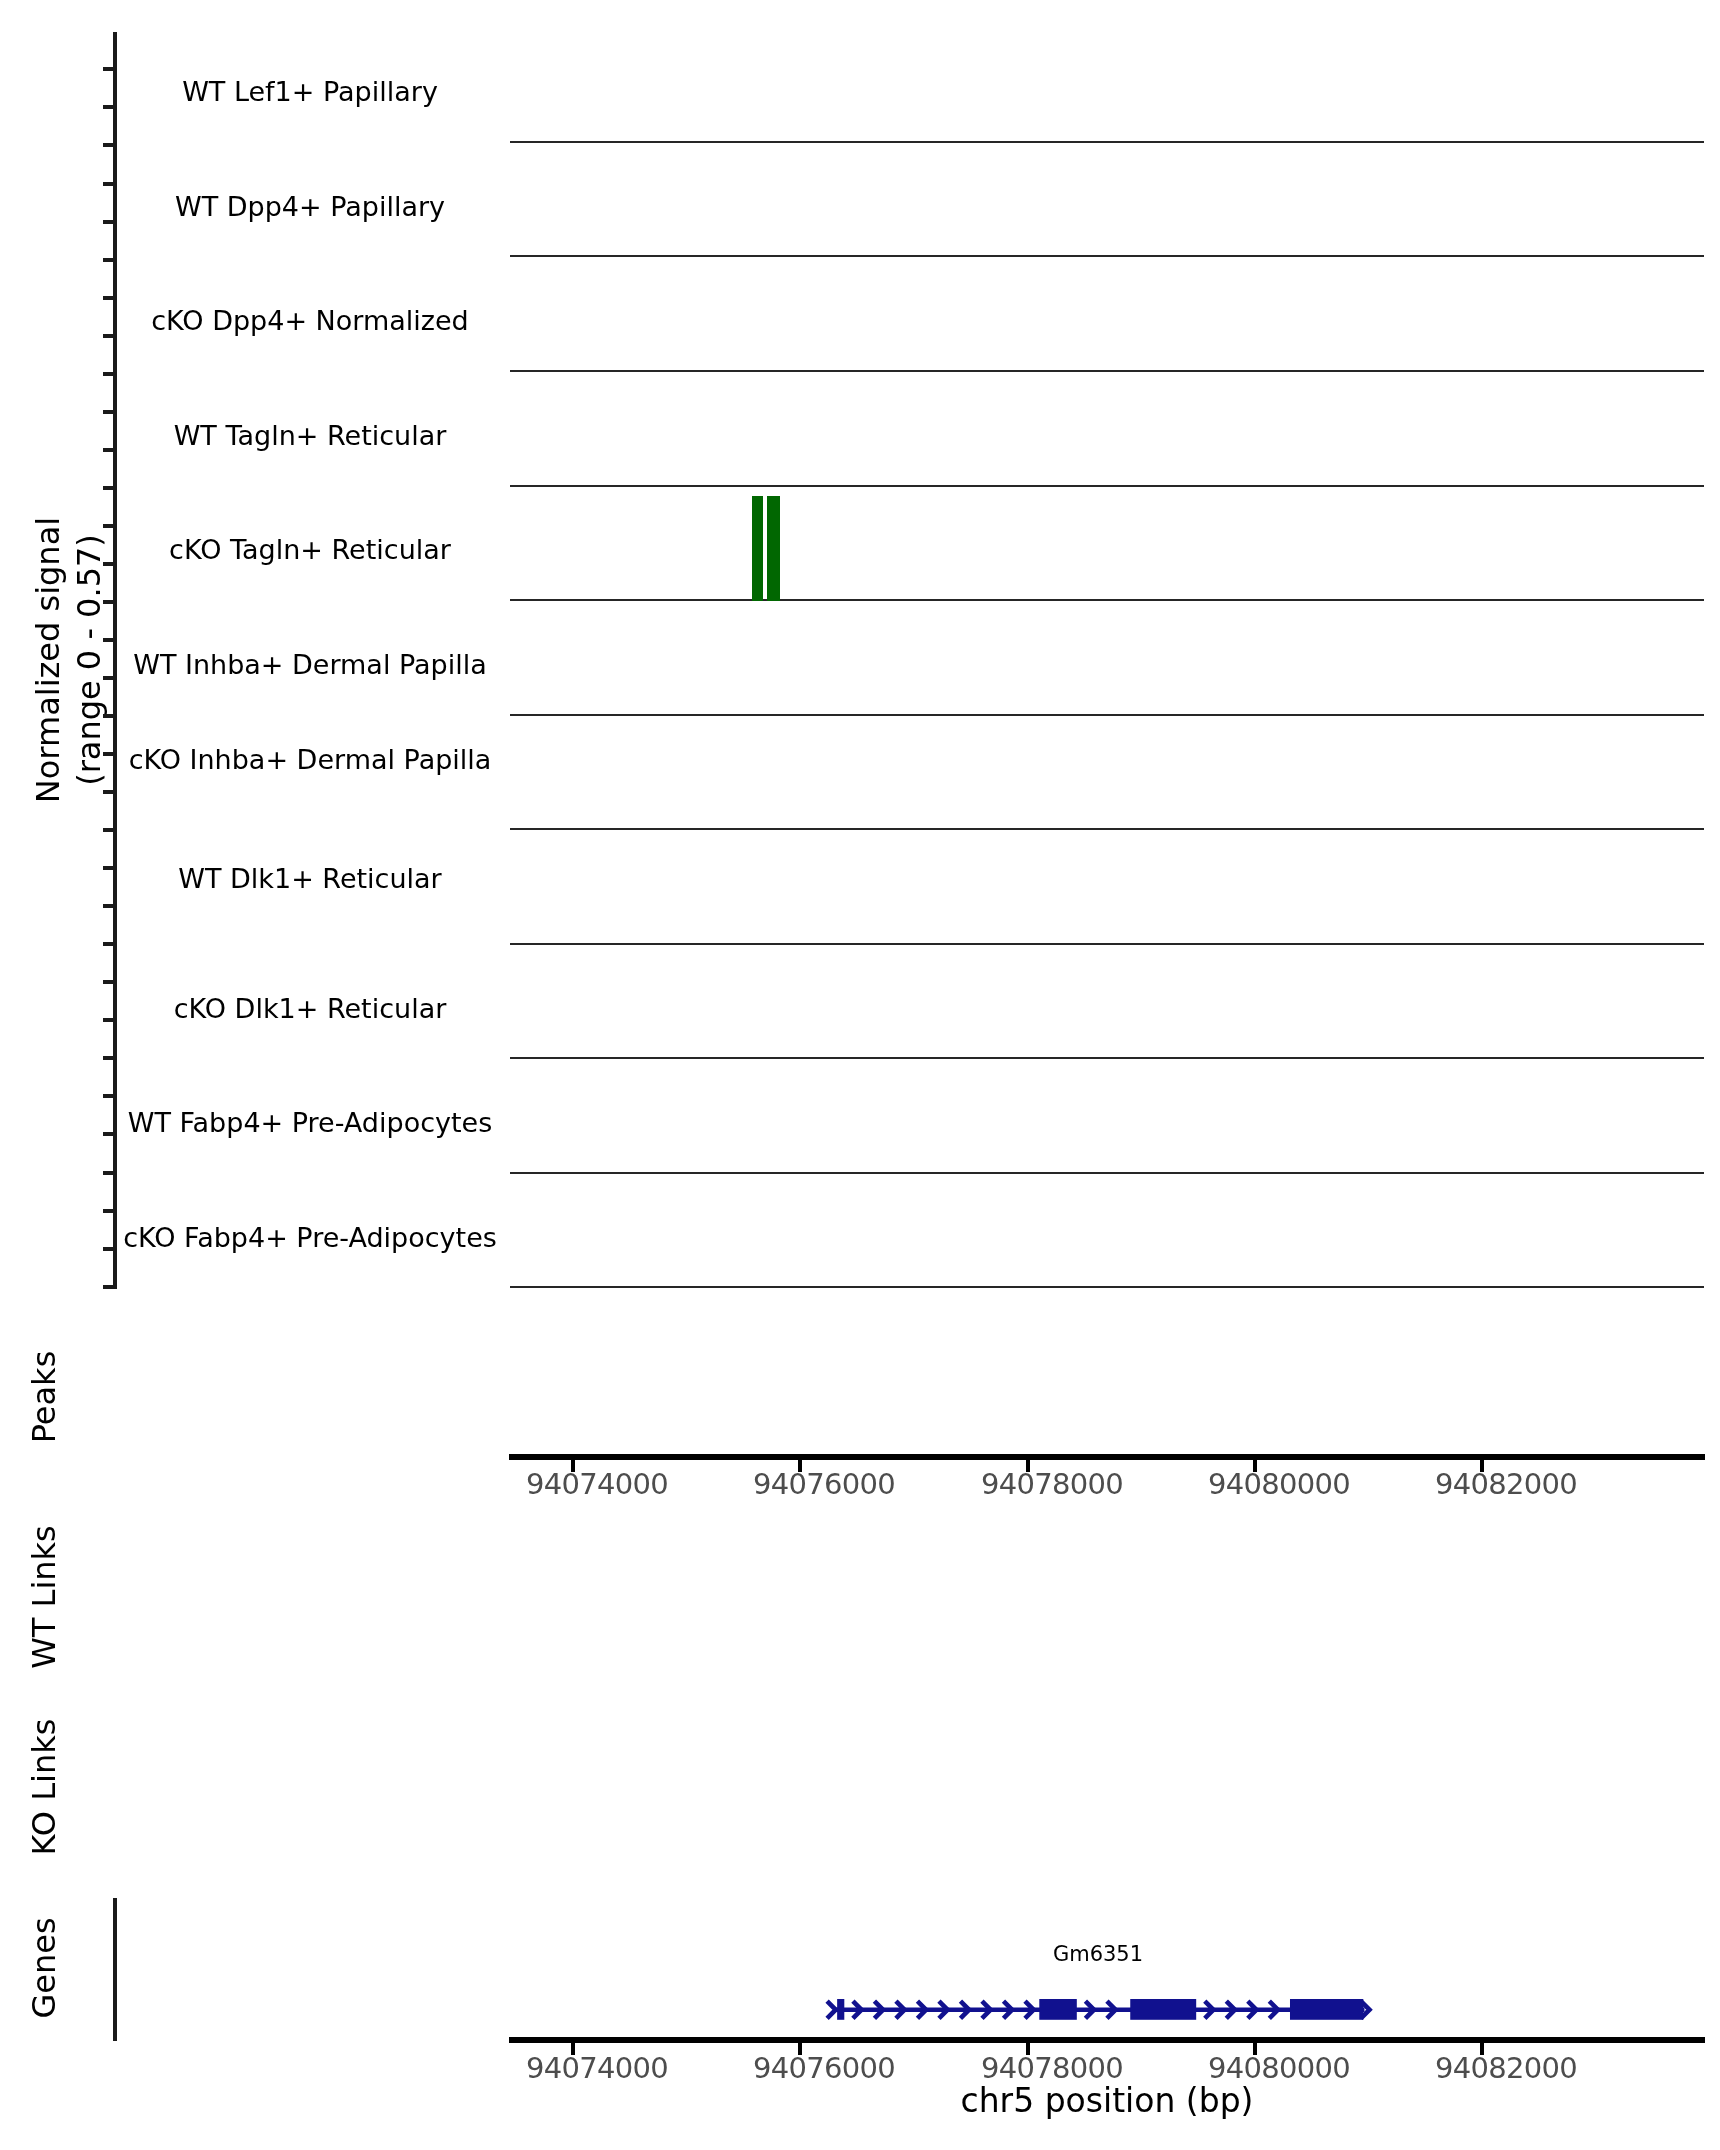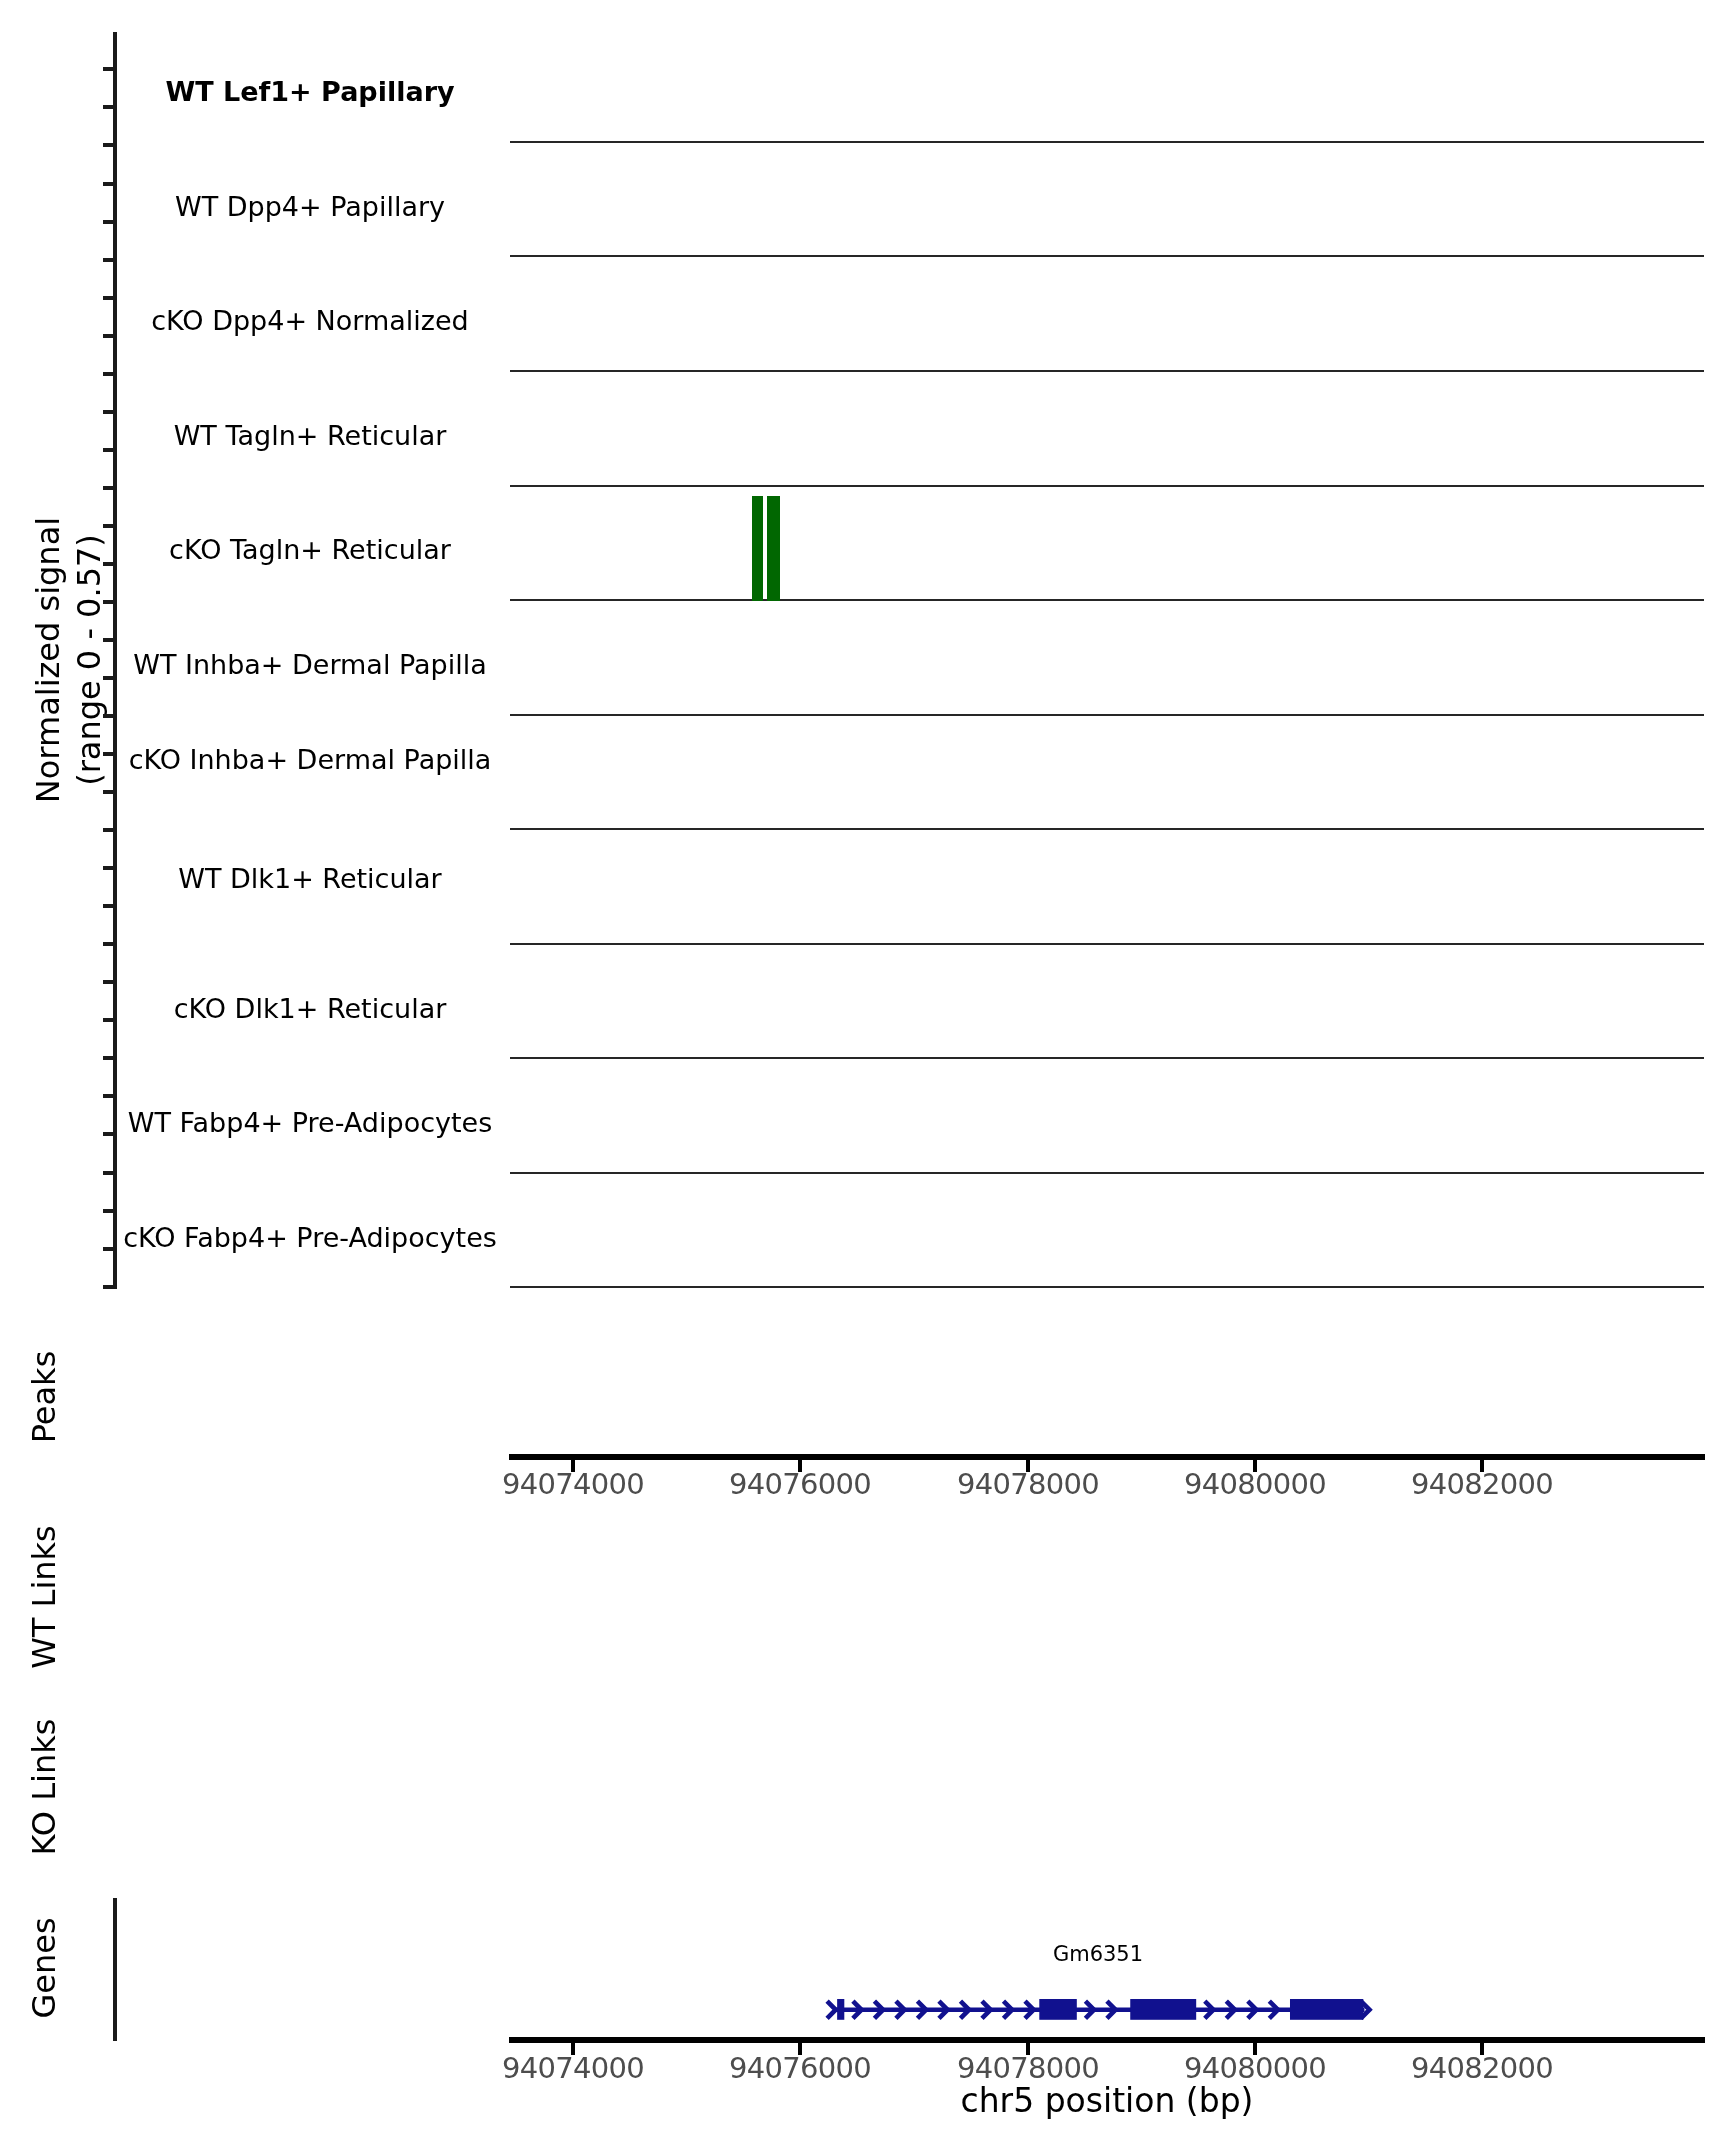--- a/index.html
+++ b/index.html
@@ -12,21 +12,21 @@
   
   #signal-axis{position:absolute;left:113px;top:32px;width:4.3px;height:1257px;background:#1a1a1a;}
   .vtick{position:absolute;width:10px;height:4.3px;background:#1a1a1a;}
   
   .baseline{position:absolute;height:2.2px;background:#262626;}
   .track-label{position:absolute;transform:translate(-50%,-50%);font-size:27px;color:#000;white-space:nowrap;}
   .peak-bar{position:absolute;}
   
   .xaxis-line{position:absolute;height:5.7px;background:#000;}
   .xtick{position:absolute;width:4.3px;height:11.5px;background:#000;}
-  .xtick-label{position:absolute;transform:translate(-50%,-50%);font-size:29px;color:#4d4d4d;letter-spacing:-0.7px;white-space:nowrap;}
+  .xtick-label{position:absolute;transform:translate(-50%,-50%);font-size:29px;color:#4d4d4d;letter-spacing:-0.7px;white-space:nowrap;margin-left:24px;}
   #axis-title{position:absolute;left:1107px;top:2100px;transform:translate(-50%,-50%);
               font-size:33px;color:#000;white-space:nowrap;}
   
   #genes-axis{position:absolute;left:113px;top:1898px;width:3.6px;height:143px;background:#1a1a1a;}
   #gene-svg{position:absolute;left:0;top:0;}
   #gene-label{position:absolute;left:1098px;top:1954px;transform:translate(-50%,-50%);
               font-size:21px;color:#000;white-space:nowrap;}
 </style>
 </head>
 <body>
@@ -99,21 +99,21 @@
     <div class="vtick" style="left: 103px; top: 980px;"></div>
     <div class="vtick" style="left: 103px; top: 1018px;"></div>
     <div class="vtick" style="left: 103px; top: 1056px;"></div>
     <div class="vtick" style="left: 103px; top: 1094px;"></div>
     <div class="vtick" style="left: 103px; top: 1132px;"></div>
     <div class="vtick" style="left: 103px; top: 1171px;"></div>
     <div class="vtick" style="left: 103px; top: 1209px;"></div>
     <div class="vtick" style="left: 103px; top: 1247px;"></div>
     <div class="vtick" style="left: 103px; top: 1285px;"></div>
     <div class="baseline" style="left: 510px; top: 141px; width: 1194px; background: rgb(38, 38, 38);"></div>
-    <div class="track-label" style="left: 310px; top: 91px; font-weight: bold;">WT Lef1+ Papillary</div>
+    <div class="track-label" style="left: 310px; top: 91px;">WT Lef1+ Papillary</div>
     <div class="baseline" style="left: 510px; top: 255px; width: 1194px; background: rgb(38, 38, 38);"></div>
     <div class="track-label" style="left: 310px; top: 206px;">WT Dpp4+ Papillary</div>
     <div class="baseline" style="left: 510px; top: 370px; width: 1194px; background: rgb(38, 38, 38);"></div>
     <div class="track-label" style="left: 310px; top: 320px;">cKO Dpp4+ Normalized</div>
     <div class="baseline" style="left: 510px; top: 485px; width: 1194px; background: rgb(38, 38, 38);"></div>
     <div class="track-label" style="left: 310px; top: 435px;">WT Tagln+ Reticular</div>
     <div class="baseline" style="left: 510px; top: 599px; width: 1194px; background: rgb(38, 38, 38);"></div>
     <div class="track-label" style="left: 310px; top: 549px;">cKO Tagln+ Reticular</div>
     <div class="peak-bar" style="left: 752px; width: 10.8px; top: 496px; height: 105px; background: rgb(1, 103, 1);"></div>
     <div class="peak-bar" style="left: 767px; width: 12.5px; top: 496px; height: 105px; background: rgb(1, 103, 1);"></div>

